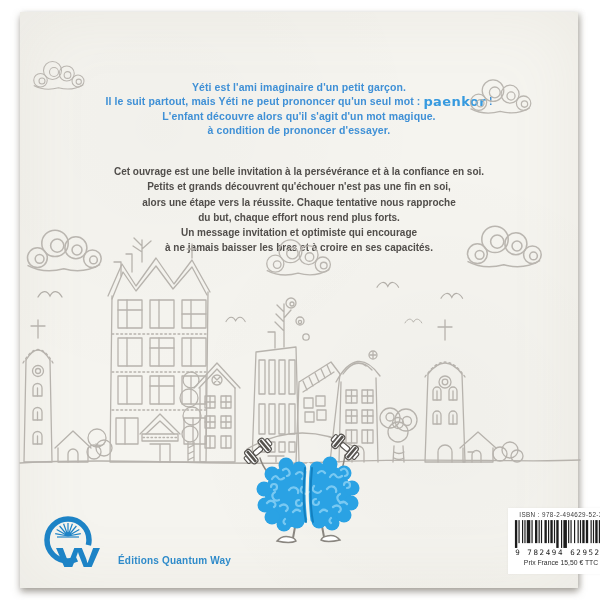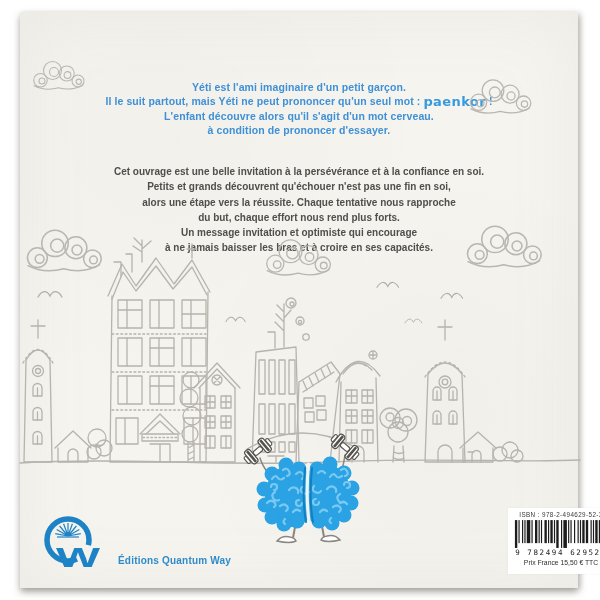--- a/index.html
+++ b/index.html
@@ -52,21 +52,21 @@
   .price{font-size:6.8px;color:#2e2e2e;margin-top:2px;font-weight:400;}
 </style>
 </head>
 <body>
 
 <div class="cover">
 
   <div class="blurb">
     <div class="bl">Yéti est l'ami imaginaire d'un petit garçon.</div>
     <div class="bl"><span>Il le suit partout, mais Yéti ne peut prononcer qu'un seul mot : </span><span class="magic-word">paenkor</span><span> !</span></div>
-    <div class="bl">L'enfant découvre alors qu'il s'agit d'un mot cerveau.</div>
+    <div class="bl">L'enfant découvre alors qu'il s'agit d'un mot magique.</div>
     <div class="bl">à condition de prononcer d'essayer.</div>
   </div>
 
   <div class="desc">
     <div>Cet ouvrage est une belle invitation à la persévérance et à la confiance en soi.</div>
     <div>Petits et grands découvrent qu'échouer n'est pas une fin en soi,</div>
     <div>alors une étape vers la réussite. Chaque tentative nous rapproche</div>
     <div>du but, chaque effort nous rend plus forts.</div>
     <div>Un message invitation et optimiste qui encourage</div>
     <div>à ne jamais baisser les bras et à croire en ses capacités.</div>

